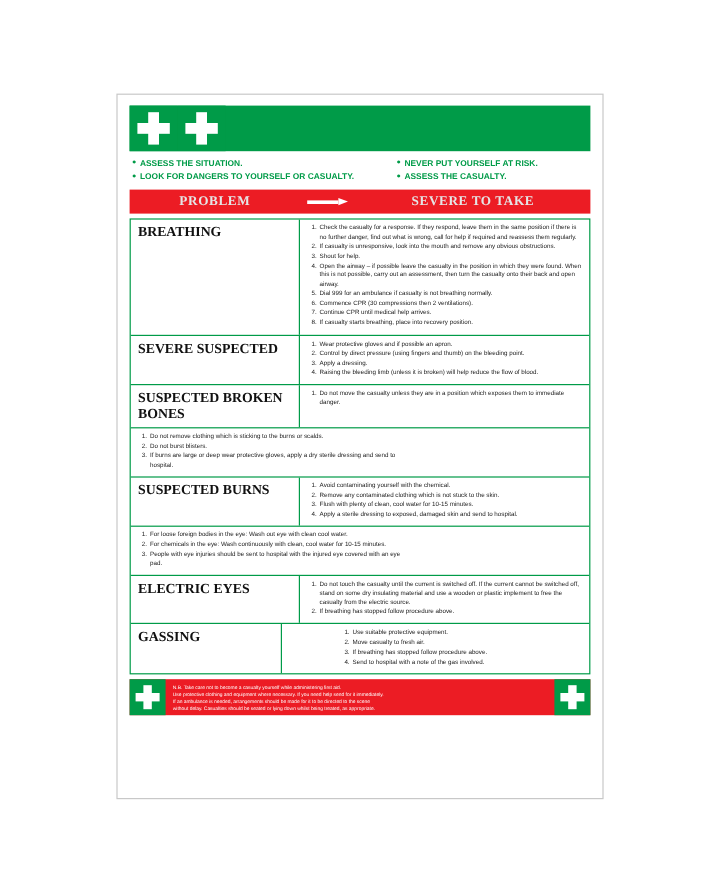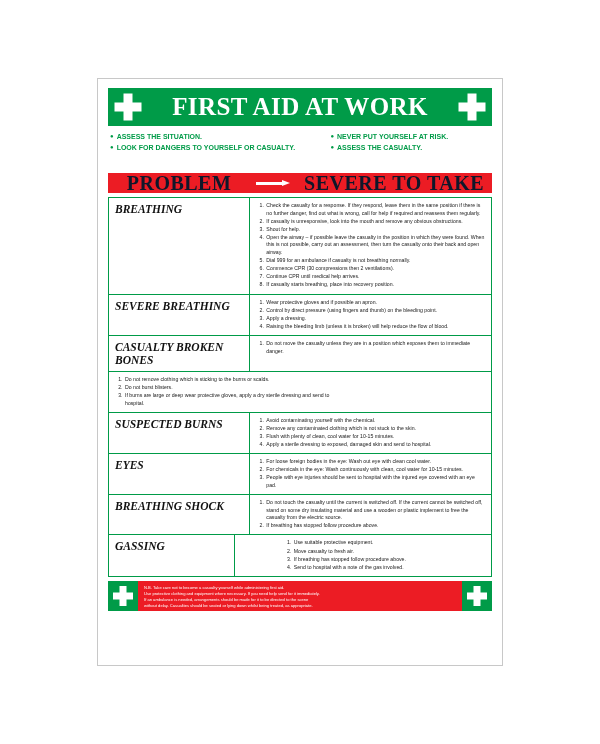--- a/index.html
+++ b/index.html
@@ -93,29 +93,29 @@
   .bullet-row .b::before {
     content: "\25CF";
     font-size: 6px;
     margin-right: 3px;
     vertical-align: 1px;
   }
   .bullet-left { width: 58%; }
   .bullet-right { width: 42%; text-align: left; }
   
   .redbar {
-    margin-top: 20px;
+    margin-top: 5px;
     background: #ec1c24;
     height: 20px;
     display: flex;
     align-items: center;
-    color: #0f172a;
+    color: #e5e5e5;
     font-family: "Liberation Serif", serif;
     font-weight: bold;
-    font-size: 20px;
+    font-size: 11px;
   }
   .redbar .problem {
     width: 37%;
     text-align: center;
     letter-spacing: 0.5px;
   }
   .redbar .arrow {
     width: 12%;
     display: flex;
     align-items: center;
@@ -167,21 +167,20 @@
   .cell-problem {
     width: 37%;
     box-sizing: border-box;
     border-right: 1px solid #009b48;
     padding: 5px 4px 4px 6px;
     font-family: "Liberation Serif", serif;
     font-weight: bold;
     font-size: 11.5px;
     color: #111111;
     line-height: 13px;
-    font-style: italic;
   }
   .cell-action {
     width: 63%;
     box-sizing: border-box;
     padding: 4px 5px 4px 6px;
     font-size: 5.2px;
     line-height: 7.6px;
     color: #1a1a1a;
   }
   .cell-action ol {
@@ -231,21 +230,20 @@
 <body>
 
 <div id="page">
   <div class="poster">
 
     <div class="header">
       <div class="cross-box">
         <span class="cross-v"></span>
           <span class="cross-h"></span>
       </div>
-      <div class="header-title">FIRST AID AT WORK</div>
       <div class="cross-box">
         <span class="cross-v"></span>
           <span class="cross-h"></span>
       </div>
     </div>
 
     <div class="bullets">
       <div class="bullet-row">
         <div class="bullet-left"><span class="b">ASSESS THE SITUATION.</span></div>
         <div class="bullet-right"><span class="b">NEVER PUT YOURSELF AT RISK.</span></div>
@@ -280,33 +278,33 @@
             <li>Dial 999 for an ambulance if casualty is not breathing normally.</li>
             <li>Commence CPR (30 compressions then 2 ventilations).</li>
             <li>Continue CPR until medical help arrives.</li>
             <li>If casualty starts breathing, place into recovery position.</li>
           </ol>
         </div>
       </div>
 
 
       <div class="row">
-        <div class="cell-problem">SEVERE BREATHING</div>
+        <div class="cell-problem">SEVERE SUSPECTED</div>
         <div class="cell-action">
           <ol>
             <li>Wear protective gloves and if possible an apron.</li>
             <li>Control by direct pressure (using fingers and thumb) on the bleeding point.</li>
             <li>Apply a dressing.</li>
             <li>Raising the bleeding limb (unless it is broken) will help reduce the flow of blood.</li>
           </ol>
         </div>
       </div>
 
       <div class="row">
-        <div class="cell-problem">CASUALTY BROKEN BONES</div>
+        <div class="cell-problem">SUSPECTED BROKEN BONES</div>
         <div class="cell-action">
           <ol>
             <li>Do not move the casualty unless they are in a position which exposes them to immediate danger.</li>
           </ol>
         </div>
       </div>
 
       <div class="row">
         <div class="cell-action">
           <ol>
@@ -323,32 +321,31 @@
           <ol>
             <li>Avoid contaminating yourself with the chemical.</li>
             <li>Remove any contaminated clothing which is not stuck to the skin.</li>
             <li>Flush with plenty of clean, cool water for 10-15 minutes.</li>
             <li>Apply a sterile dressing to exposed, damaged skin and send to hospital.</li>
           </ol>
         </div>
       </div>
 
       <div class="row">
-        <div class="cell-problem">EYES</div>
         <div class="cell-action">
           <ol>
             <li>For loose foreign bodies in the eye: Wash out eye with clean cool water.</li>
             <li>For chemicals in the eye: Wash continuously with clean, cool water for 10-15 minutes.</li>
             <li>People with eye injuries should be sent to hospital with the injured eye covered with an eye pad.</li>
           </ol>
         </div>
       </div>
 
       <div class="row">
-        <div class="cell-problem">BREATHING SHOCK</div>
+        <div class="cell-problem">ELECTRIC EYES</div>
         <div class="cell-action">
           <ol>
             <li>Do not touch the casualty until the current is switched off. If the current cannot be switched off, stand on some dry insulating material and use a wooden or plastic implement to free the casualty from the electric source.</li>
             <li>If breathing has stopped follow procedure above.</li>
           </ol>
         </div>
       </div>
 
       <div class="row">
         <div class="cell-problem">GASSING</div>

